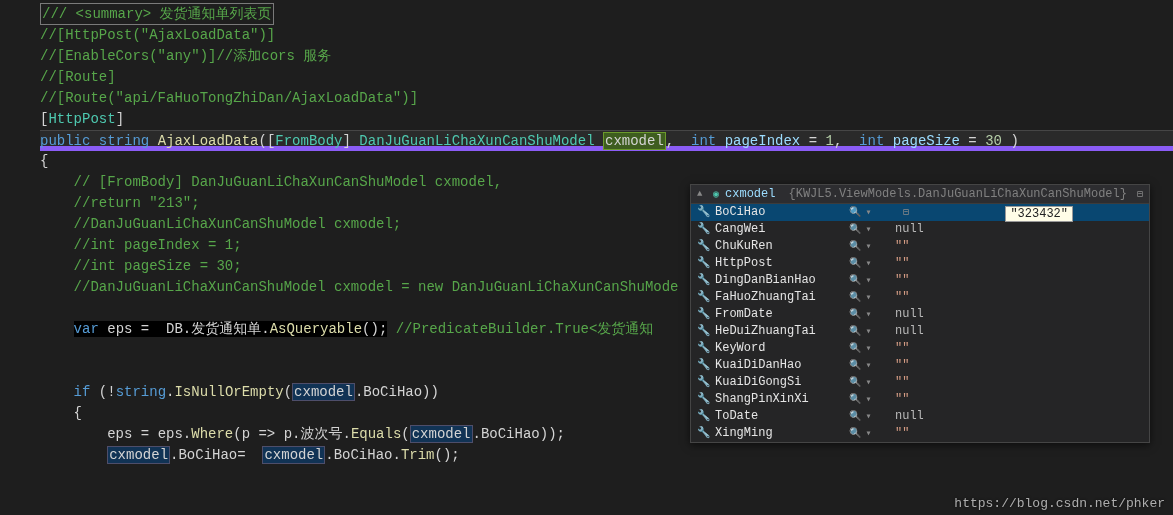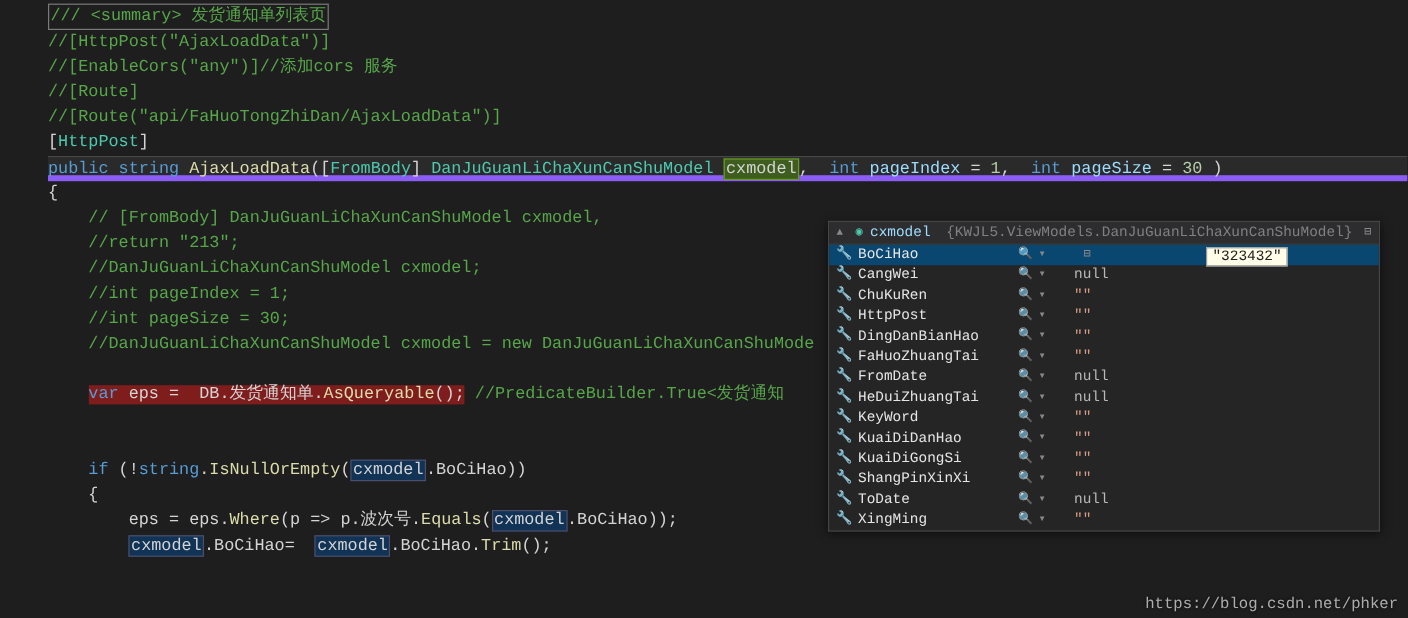--- a/index.html
+++ b/index.html
@@ -18,21 +18,21 @@
   .c-comment { color: #57A64A; }
   .c-keyword { color: #569CD6; }
   .c-type { color: #4EC9B0; }
   .c-method { color: #DCDCAA; }
   .c-param { color: #9CDCFE; }
   .c-num { color: #B5CEA8; }
   .c-default { color: #D4D4D4; }
   .sel-summary { border: 1px solid #7a7a7a; padding: 2px 1px; }
   .highlight-method { background: #3e5d1f; border: 1px solid #6b9a2b; padding: 0 1px; }
   .box-var { border: 1px solid #4e4e6a; background: #113355; padding: 0 1px; }
-  .sel-yellow { background: #7f1d1d; }
+  .sel-yellow { background: #000000; }
   .ref { color: #808080; font-size: 11px; }
   .cur-line { background: #2a2a2a; border-top: 1px solid #464646; border-bottom: 5px solid #8b5cf6; }
 
   .tooltip {
     position: absolute;
     top: 184px;
     left: 690px;
     background: #252526;
     border: 1px solid #454545;
     font-size: 12px;

